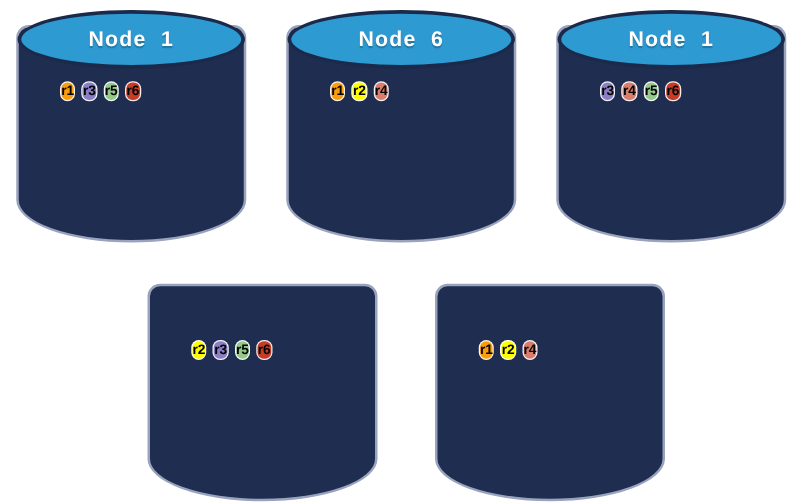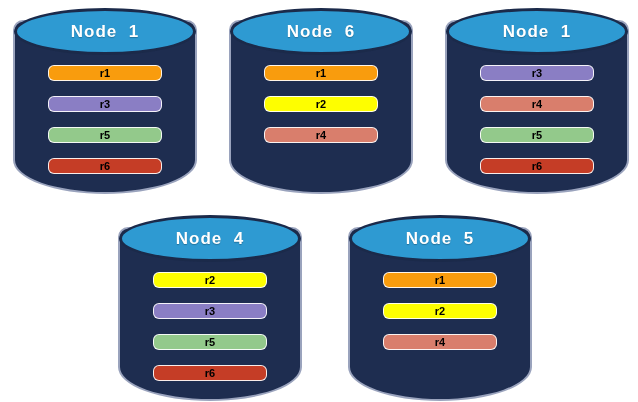--- a/index.html
+++ b/index.html
@@ -59,22 +59,21 @@
     white-space: pre;
     text-shadow: 0 1px 1px rgba(0,0,0,0.25);
   }
   .bars {
     position: absolute;
     top: 57px;
     left: 50%;
     transform: translateX(-50%);
     width: 114px;
     display: flex;
-    flex-direction: column;
-    gap: 15px;
+    gap: 5px;
     z-index: 2;
   }
   .bar {
     height: 16px;
     border: 1px solid rgba(255,255,255,0.9);
     border-radius: 6px;
     box-sizing: border-box;
     display: flex;
     align-items: center;
     justify-content: center;
@@ -147,44 +146,38 @@
           </div>
           <div class="bar" style="background: rgb(197, 61, 38);">
             <span class="bar-label">r6</span>
           </div>
         </div>
   </div>
 </div>
   <div class="row row-bottom" id="row-1">
   <div class="node">
     <div class="cyl-body"></div>
-    <div class="cyl-top">
-      <span class="node-title">Node  4</span>
-    </div>
     <div class="bars">
           <div class="bar" style="background: rgb(254, 254, 0);">
             <span class="bar-label">r2</span>
           </div>
           <div class="bar" style="background: rgb(138, 126, 196);">
             <span class="bar-label">r3</span>
           </div>
           <div class="bar" style="background: rgb(147, 201, 139);">
             <span class="bar-label">r5</span>
           </div>
           <div class="bar" style="background: rgb(197, 61, 38);">
             <span class="bar-label">r6</span>
           </div>
         </div>
   </div>
 
   <div class="node">
     <div class="cyl-body"></div>
-    <div class="cyl-top">
-      <span class="node-title">Node  5</span>
-    </div>
     <div class="bars">
           <div class="bar" style="background: rgb(249, 156, 13);">
             <span class="bar-label">r1</span>
           </div>
           <div class="bar" style="background: rgb(254, 254, 0);">
             <span class="bar-label">r2</span>
           </div>
           <div class="bar" style="background: rgb(217, 126, 108);">
             <span class="bar-label">r4</span>
           </div>

